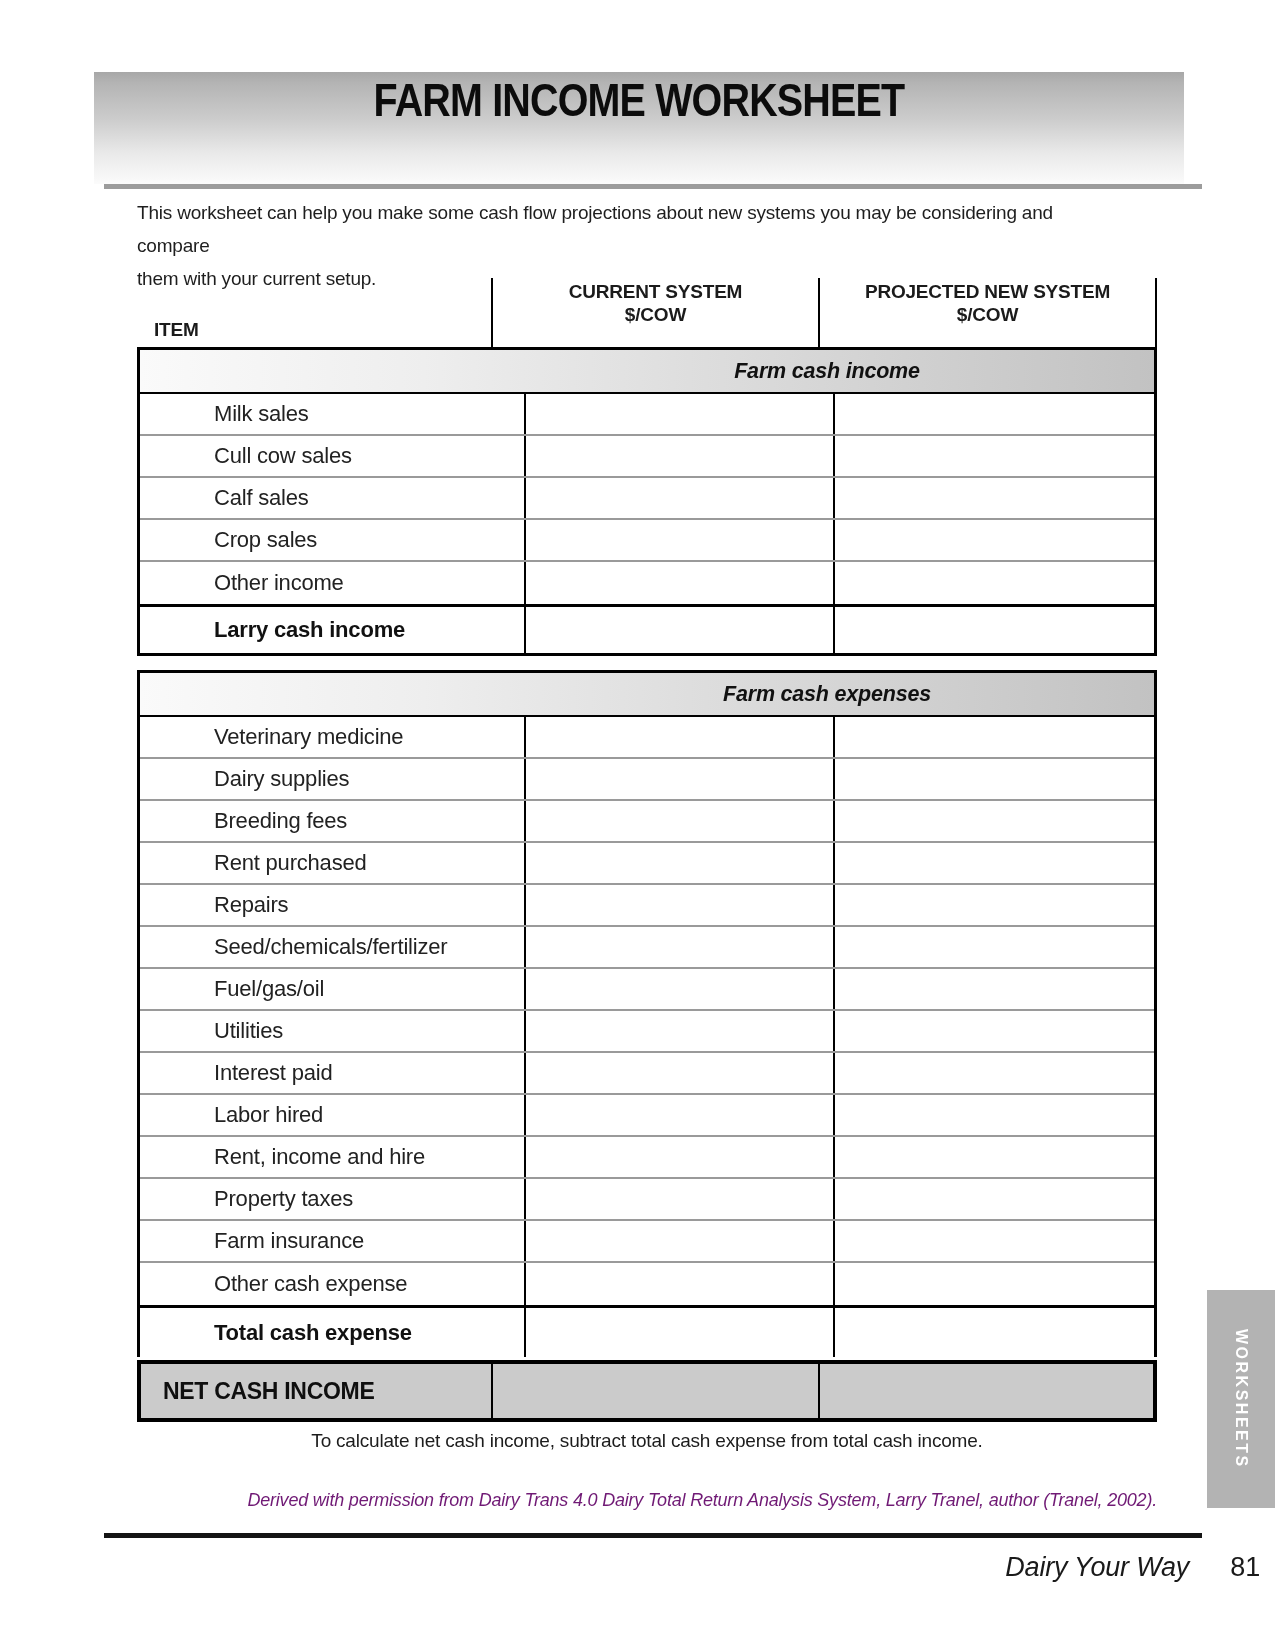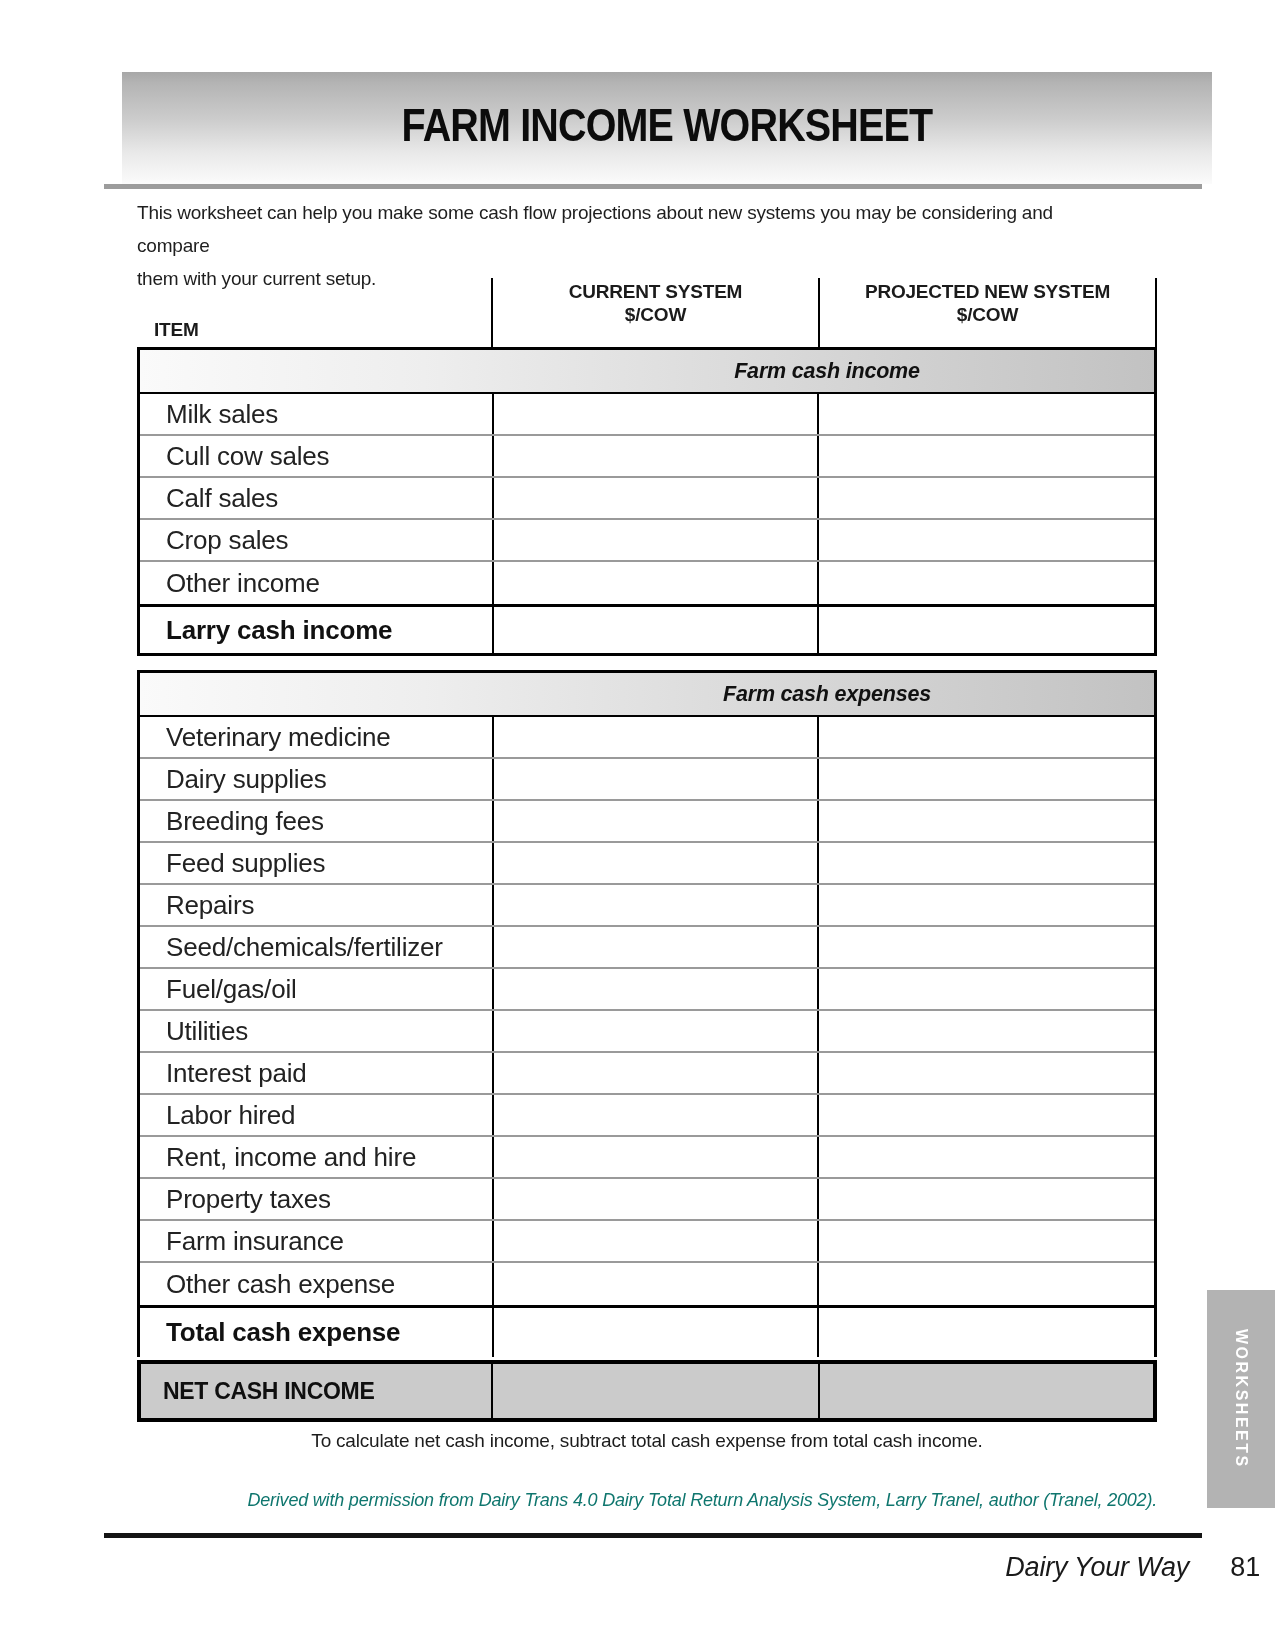--- a/index.html
+++ b/index.html
@@ -10,23 +10,23 @@
     height: 1650px;
     background: #ffffff;
     font-family: "Liberation Sans", sans-serif;
     color: #1b1b1b;
     letter-spacing: -0.2px;
     overflow: hidden;
   }
 
   
   .banner {
-    position: absolute; left: 122px; top: 72px; width: 1090px; height: 112px;
+    position: absolute; left: 94px; top: 72px; width: 1090px; height: 112px;
     background: linear-gradient(180deg, #a7a7a7 0%, #b4b4b4 10%, #cccccc 42%, #e9e9e9 72%, #fbfbfb 100%);
-    display: flex; align-items: center; justify-content: center;
+    display: flex; align-items: flex-start; justify-content: center;
   }
   .banner-title {
     display: inline-block;
     font-size: 47px; font-weight: 700; color: #0c0c0c;
     transform: scaleX(0.84); transform-origin: center bottom;
     letter-spacing: -1px;
     padding-bottom: 8px; white-space: nowrap;
   }
   .banner-rule {
     position: absolute; left: 104px; top: 184px; width: 1098px; height: 5px;
@@ -67,21 +67,21 @@
   .section-bar span {
     position: absolute; left: 354px; width: 666px; top: 50%;
     transform: translateY(-50%);
     text-align: center; font-style: italic; font-weight: 700; font-size: 21.5px; color: #111;
   }
 
   .row { display: flex; height: 42px; }
   .rows .row { border-bottom: 2px solid #9a9a9a; }
   .rows .row:last-child { border-bottom: none; }
   .row .c1 { width: 354px; display: flex; align-items: center; padding-left: 26px;
-             font-size: 26px; color: #222; }
+             font-size: 22px; color: #222; margin-left: 48px; }
   .row .c2 { width: 327px; border-left: 2px solid #000; }
   .row .c3 { width: 339px; border-left: 2px solid #000; }
   .row.total { border-top: 3px solid #000; height: 49px; }
   .row.total .c1 { font-weight: 700; color: #111; }
   .wtable.expenses .row.total { height: 52px; }
 
   
   .net-row {
     position: absolute; left: 137px; top: 1360px; width: 1020px; height: 62px;
     background: #cbcbcb; border: 4px solid #000;
@@ -94,21 +94,21 @@
     font-weight: 700; font-size: 23px; color: #0f0f0f; letter-spacing: -0.3px;
   }
 
   
   .calc-note {
     position: absolute; left: 137px; top: 1430px; width: 1020px;
     text-align: center; font-size: 19px; color: #1c1c1c;
   }
   .attribution {
     position: absolute; left: 137px; top: 1490px; width: 1020px;
-    text-align: right; font-style: italic; font-size: 18px; color: #0f766e;
+    text-align: right; font-style: italic; font-size: 18px; color: #701a75;
   }
   .footer-rule {
     position: absolute; left: 104px; top: 1533px; width: 1098px; height: 5px;
     background: #141414;
   }
   .footer-text {
     position: absolute; left: 137px; top: 1552px; width: 1123px;
     text-align: right; font-size: 27px; color: #1a1a1a;
   }
   .footer-text .book { font-style: italic; }
@@ -204,21 +204,21 @@
         <div class="c1">Dairy supplies</div>
         <div class="c2"></div>
         <div class="c3"></div>
       </div>
       <div class="row">
         <div class="c1">Breeding fees</div>
         <div class="c2"></div>
         <div class="c3"></div>
       </div>
       <div class="row">
-        <div class="c1">Feed supplies</div>
+        <div class="c1">Rent purchased</div>
         <div class="c2"></div>
         <div class="c3"></div>
       </div>
       <div class="row">
         <div class="c1">Repairs</div>
         <div class="c2"></div>
         <div class="c3"></div>
       </div>
       <div class="row">
         <div class="c1">Seed/chemicals/fertilizer</div>

